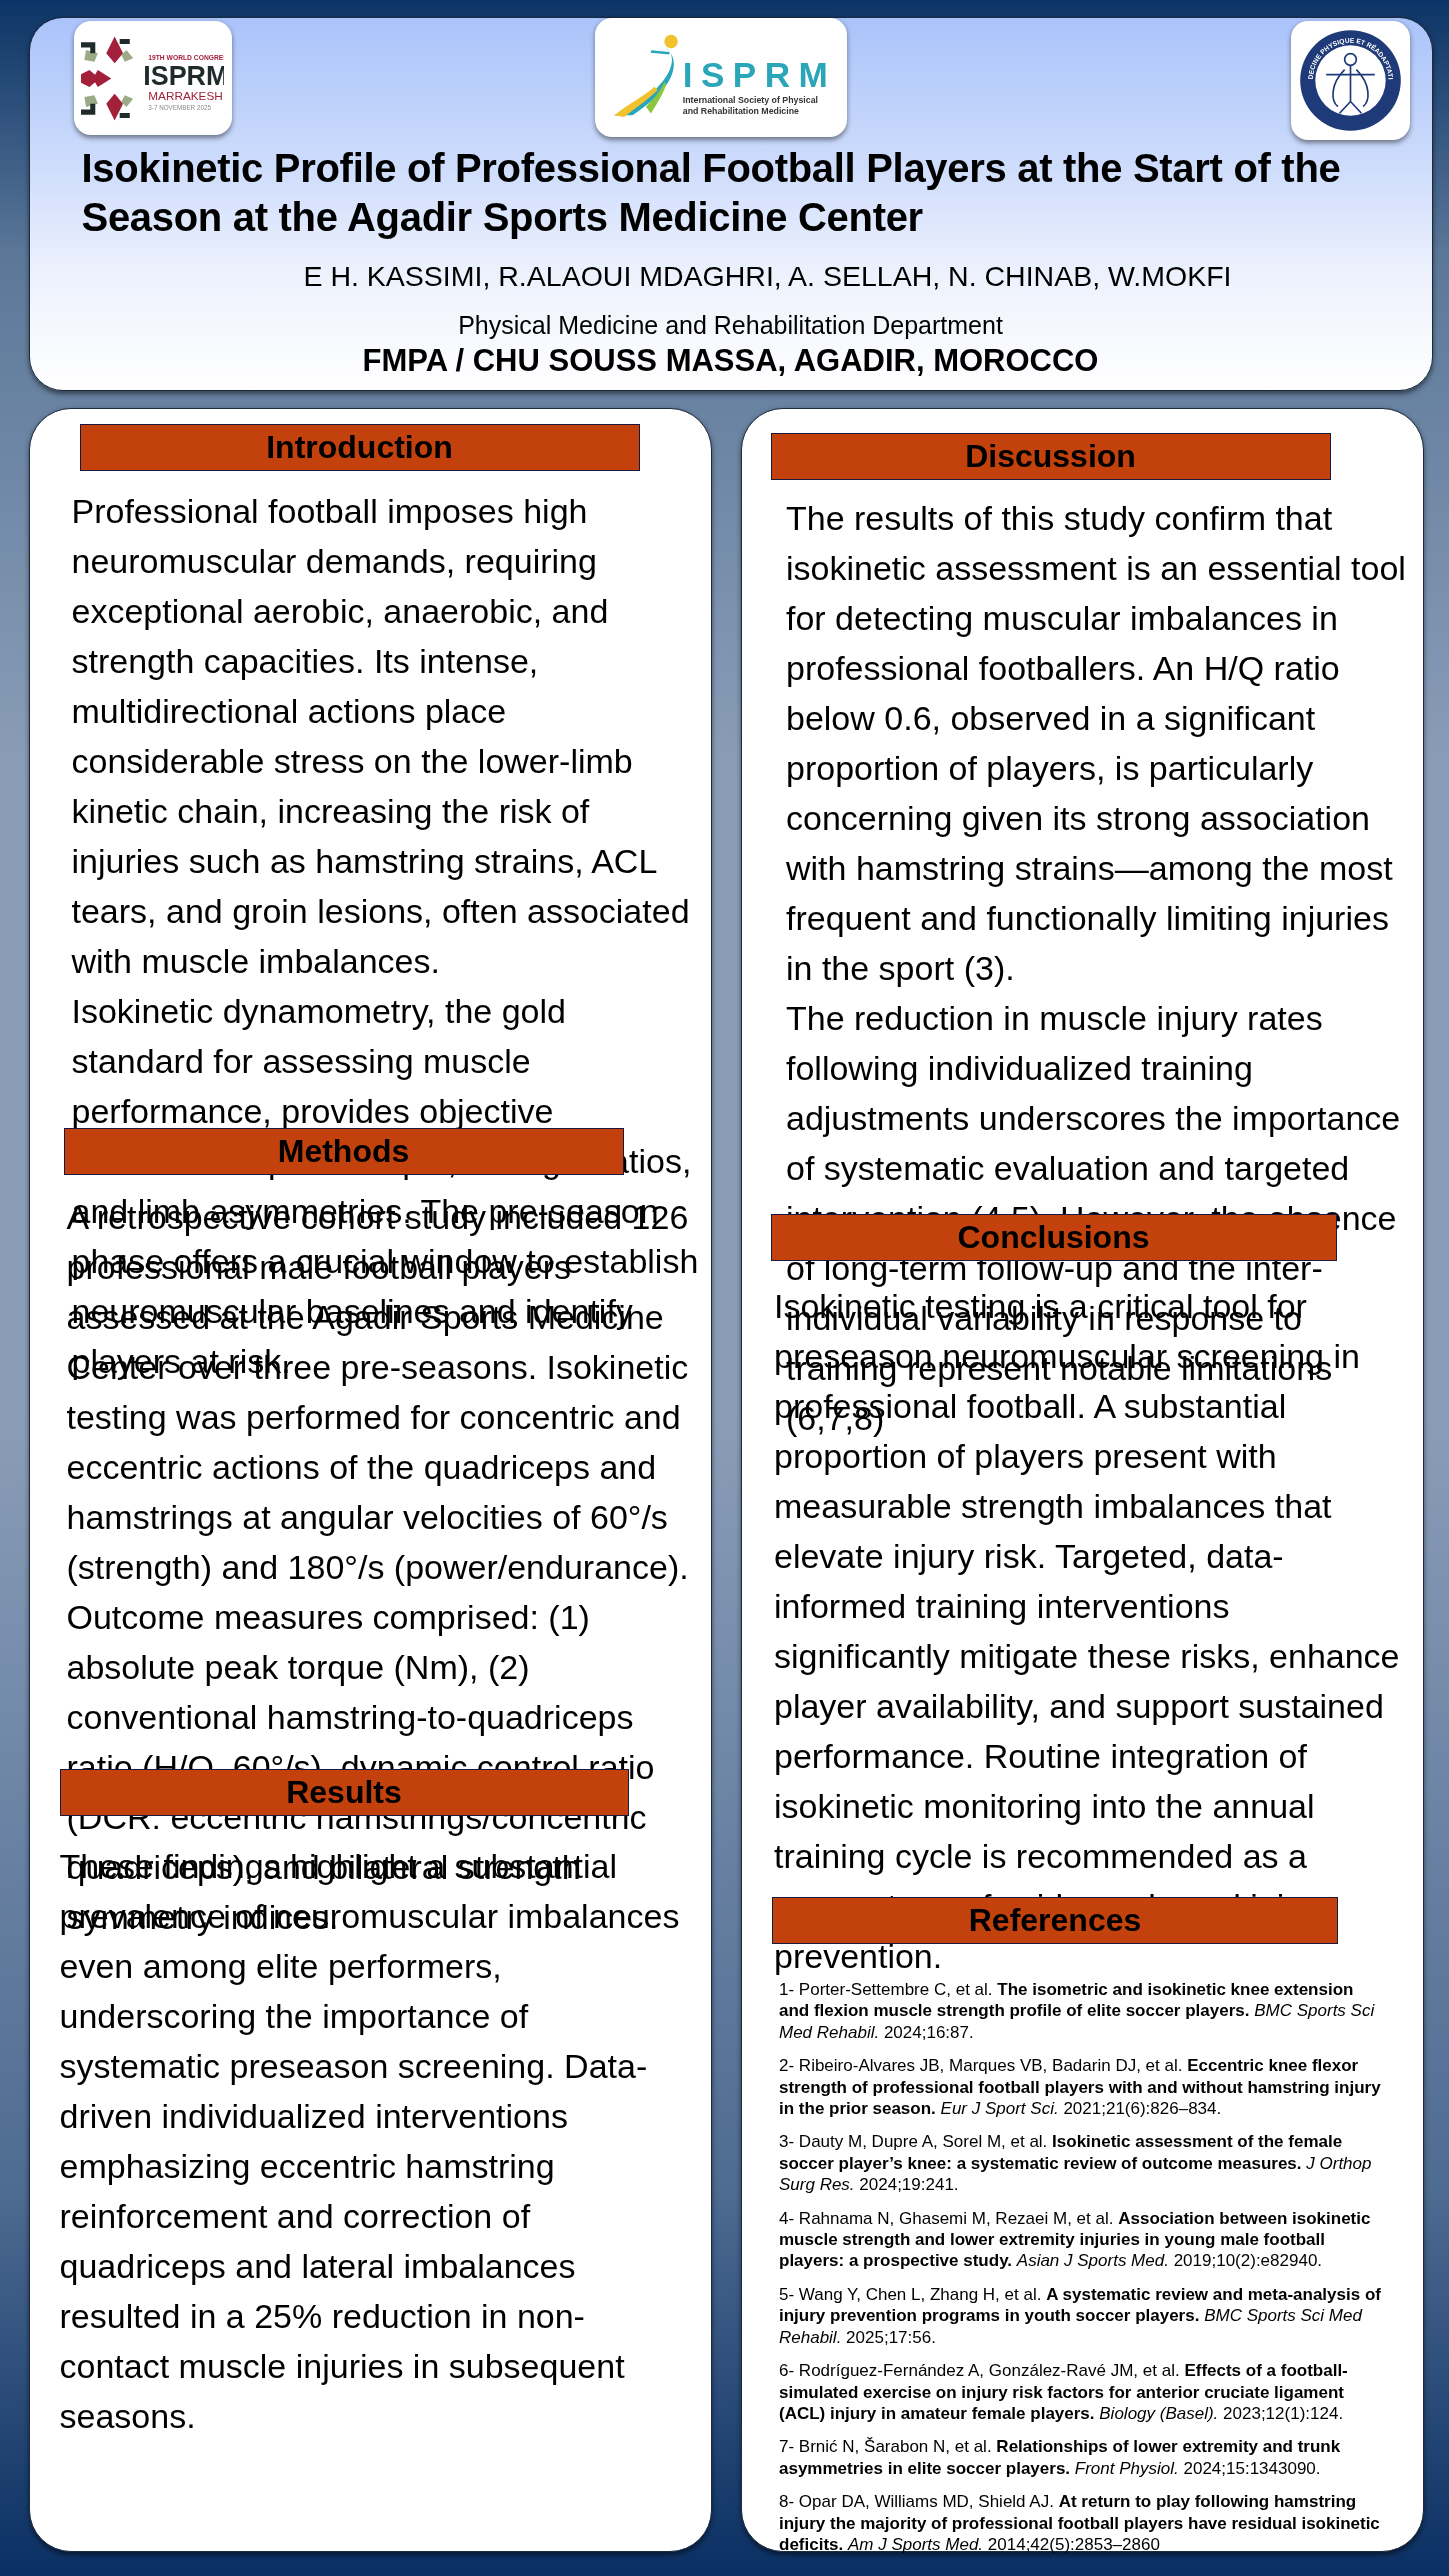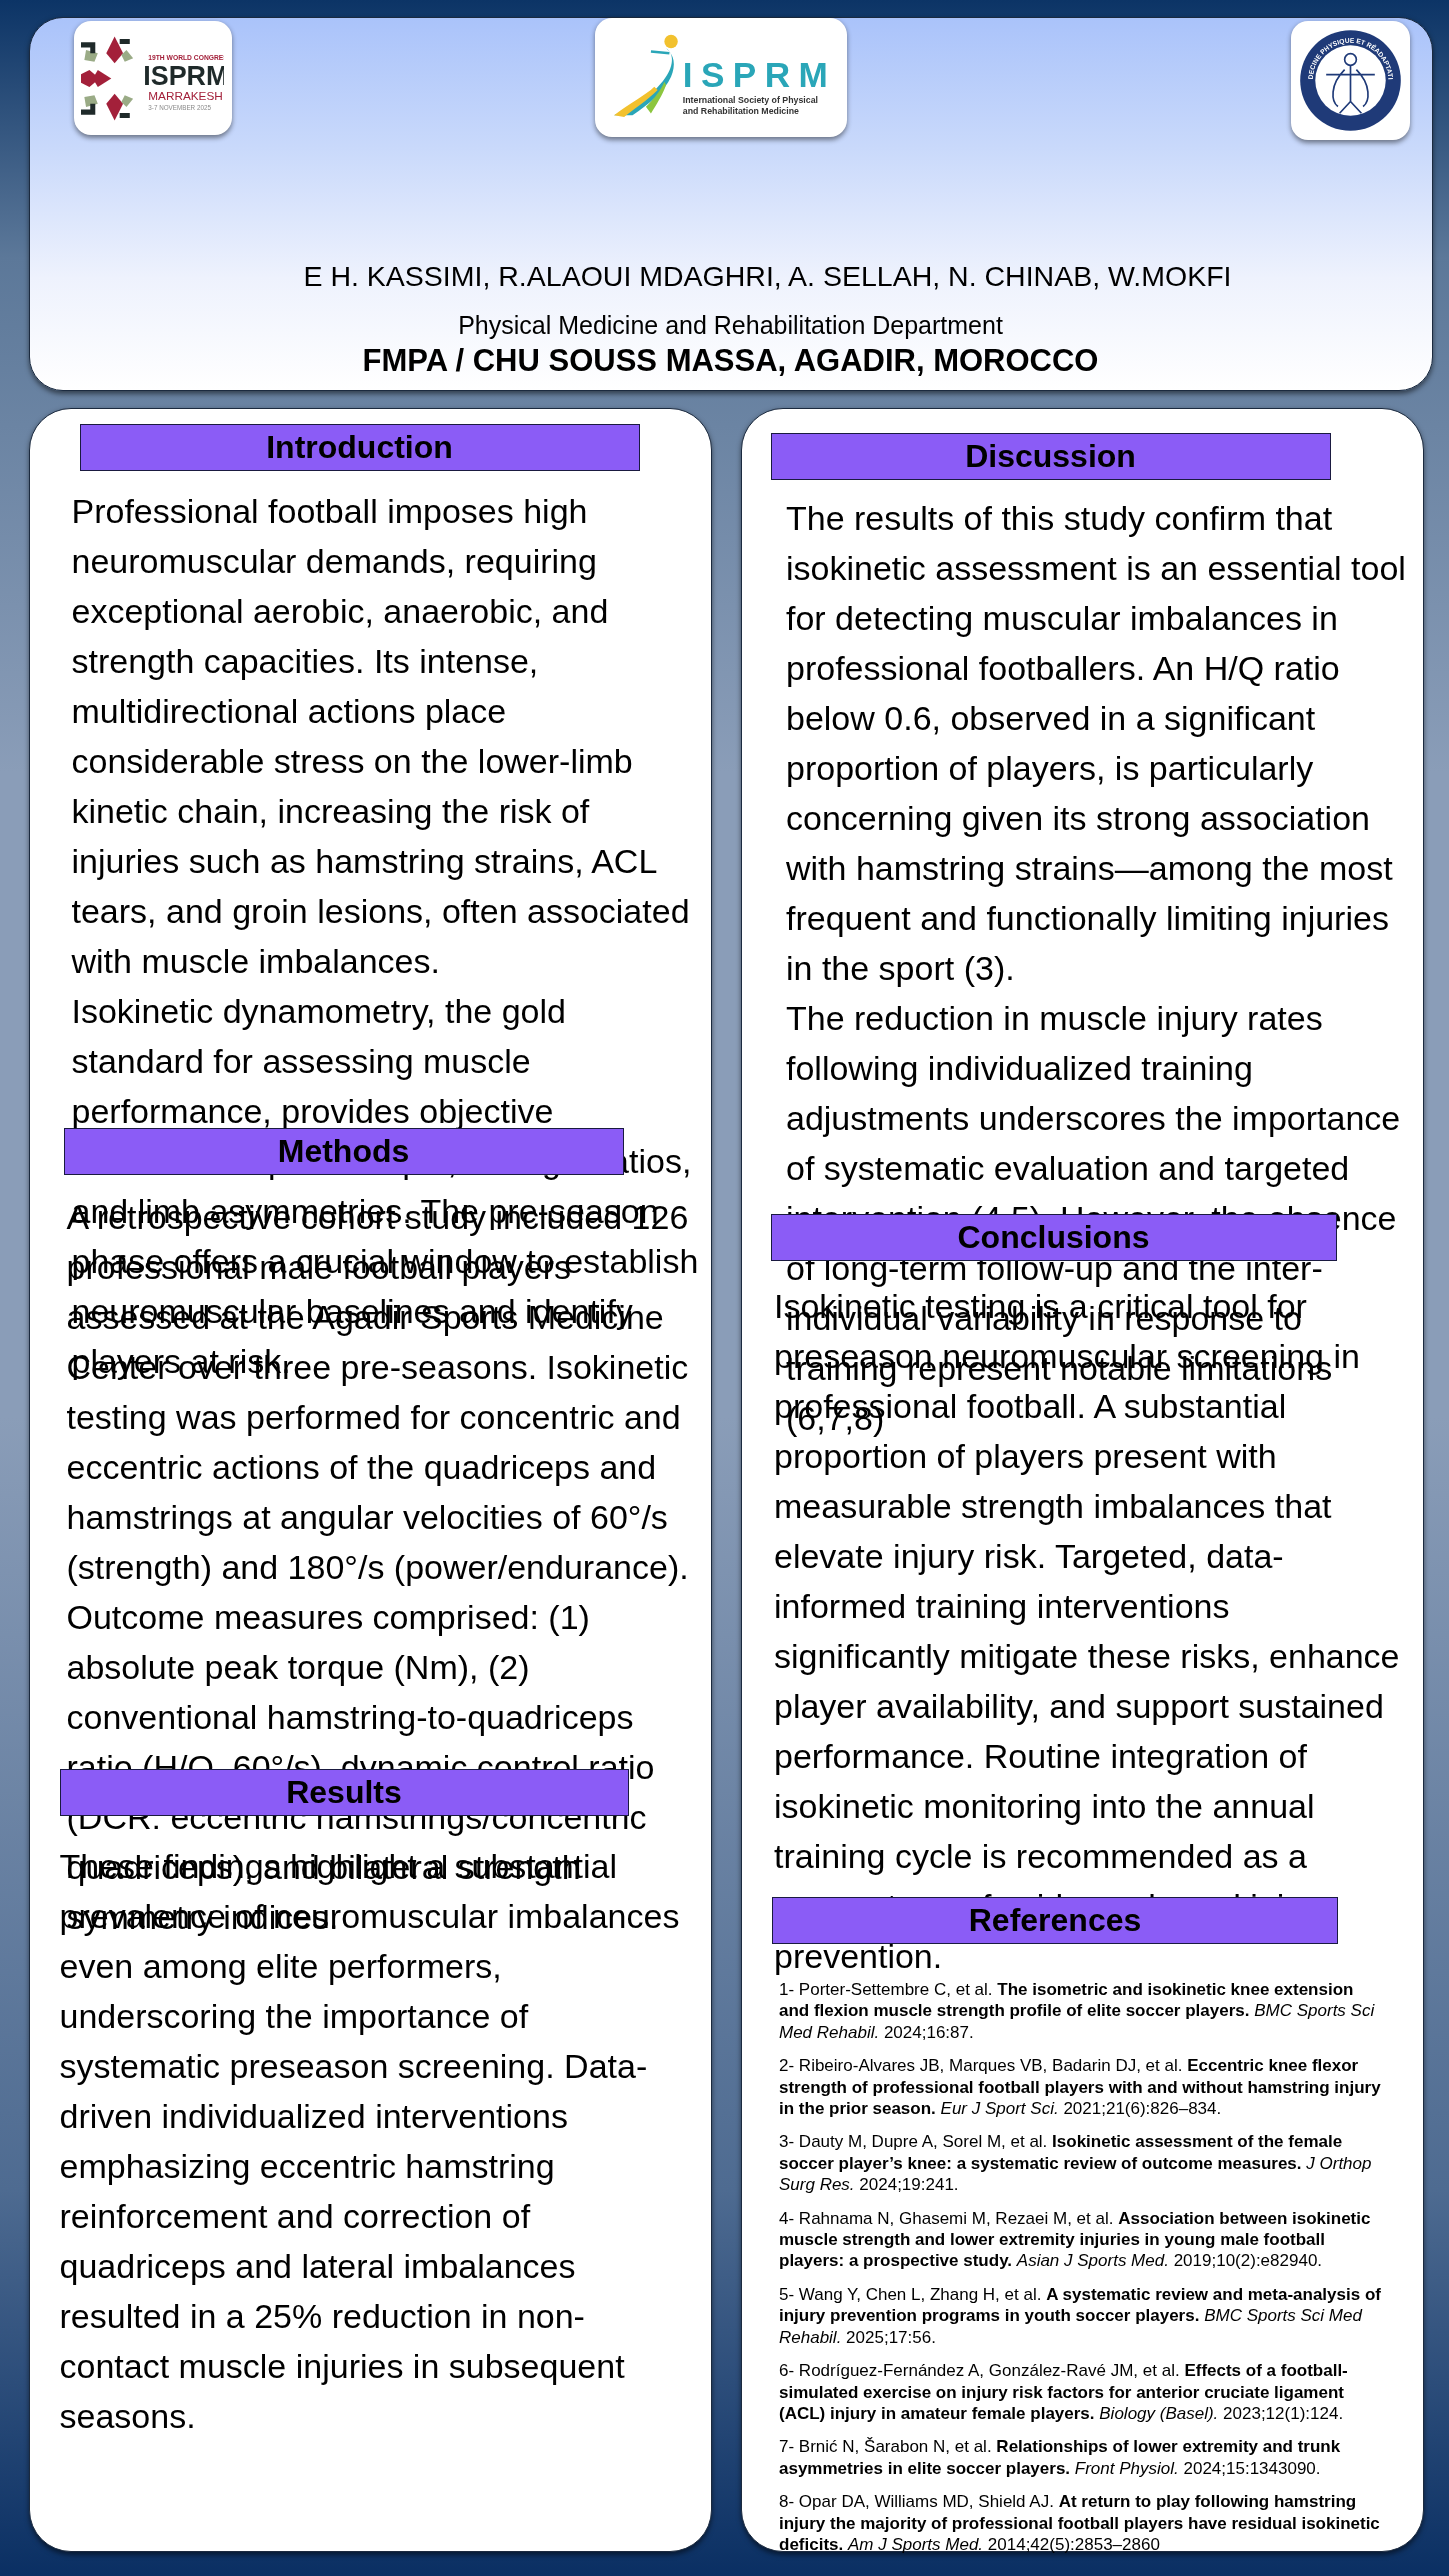--- a/index.html
+++ b/index.html
@@ -31,21 +31,21 @@
     font-size: 40px; font-weight: bold; line-height: 49px; letter-spacing: -0.3px;
   }
   .authors { position: absolute; left: 0; top: 242px; width: 100%; text-align: center; font-size: 28.5px; padding-left: 37px; }
   .dept { position: absolute; left: 0; top: 293px; width: 100%; text-align: center; font-size: 25px; }
   .affil { position: absolute; left: 0; top: 325px; width: 100%; text-align: center; font-size: 31px; font-weight: bold; }
 
   #col-left { left: 28.5px; top: 408px; width: 681px; height: 2142px; border-radius: 42px; }
   #col-right { left: 741px; top: 408px; width: 681px; height: 2142px; border-radius: 42px; }
 
   .sec-head {
-    position: absolute; background: #8b5cf6; border: 1.7px solid #1a1a40;
+    position: absolute; background: #c2410c; border: 1.7px solid #1a1a40;
     text-align: center; font-size: 32px; font-weight: bold; line-height: 45px; height: 45px;
   }
   .body-text { position: absolute; font-size: 34px; line-height: 50px; }
   .refs { position: absolute; font-size: 17px; line-height: 21.4px; }
   .refs p { margin: 12px; }
   .refs b { font-weight: bold; }
   .refs i { font-style: italic; }
 </style>
 </head>
 <body>
@@ -98,20 +98,21 @@
         <textPath href="#somaref-arc-top" startOffset="50%" text-anchor="middle">MÉDECINE PHYSIQUE ET RÉADAPTATION</textPath>
       </text>
       <text font-family="Liberation Sans, sans-serif" font-size="14" font-weight="bold" fill="#fff">
         <textPath href="#somaref-arc-bot" startOffset="50%" text-anchor="middle">SOMAREF</textPath>
       </text>
       <circle cx="65" cy="40" r="7" fill="none" stroke="#1f3a78" stroke-width="2"></circle>
       <path d="M65,47 L65,90 M36,58 L94,58 M65,90 L52,104 M65,90 L78,104 M58,52 C40,70 42,90 50,96 M72,52 C90,70 88,90 80,96" stroke="#1f3a78" stroke-width="2" fill="none"></path>
     </svg>
   </div>
 
+  <div class="title">Isokinetic Profile of Professional Football Players at the Start of the Season at the Agadir Sports Medicine Center</div>
   <div class="authors">E H. KASSIMI, R.ALAOUI MDAGHRI, A. SELLAH, N. CHINAB, W.MOKFI</div>
   <div class="dept">Physical Medicine and Rehabilitation Department</div>
   <div class="affil">FMPA / CHU SOUSS MASSA, AGADIR, MOROCCO</div>
 </div>
 
 <div id="col-left" class="panel">
   <div class="sec-head" style="left:50px; top:15px; width:558px;">Introduction</div>
   <div class="body-text" style="left:42px; top:77px; width:629px;">
     <div>Professional football imposes high neuromuscular demands, requiring exceptional aerobic, anaerobic, and strength capacities. Its intense, multidirectional actions place considerable stress on the lower-limb kinetic chain, increasing the risk of injuries such as hamstring strains, ACL tears, and groin lesions, often associated with muscle imbalances.</div>
     <div>Isokinetic dynamometry, the gold standard for assessing muscle performance, provides objective measures of peak torque, strength ratios, and limb asymmetries. The pre-season phase offers a crucial window to establish neuromuscular baselines and identify players at risk.</div>

